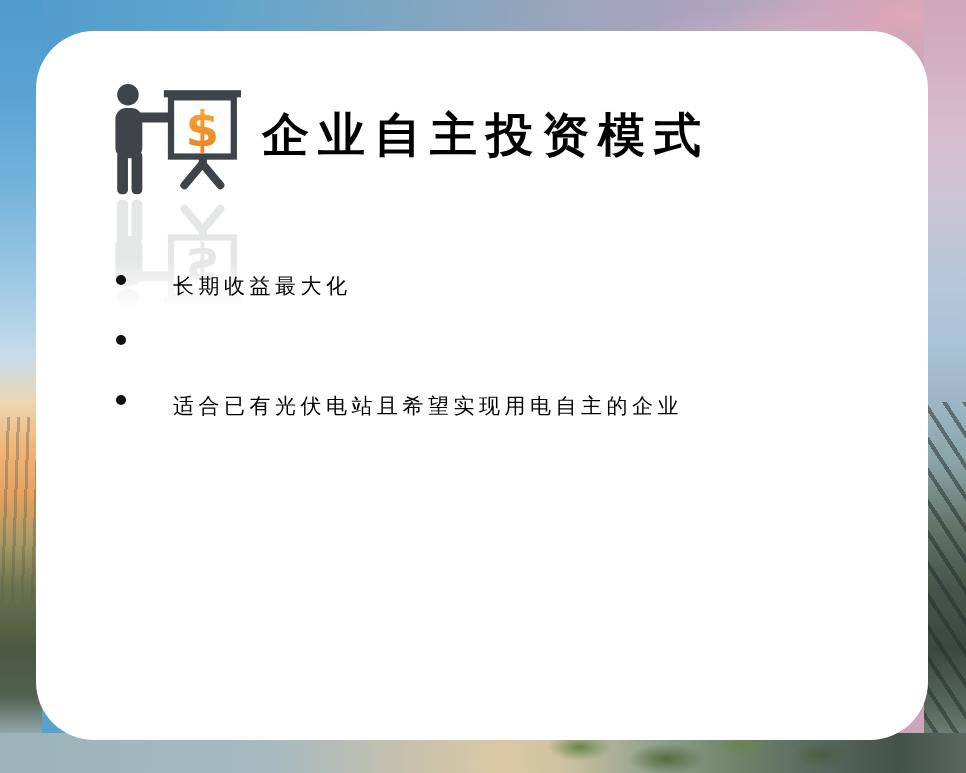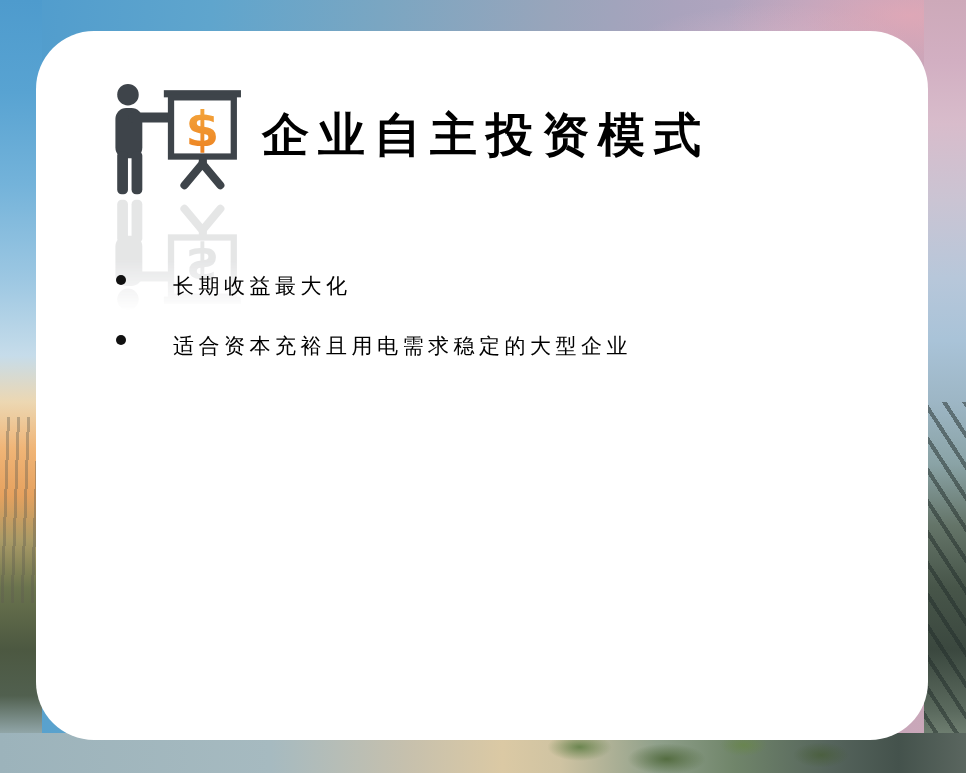--- a/index.html
+++ b/index.html
@@ -152,19 +152,22 @@
 
     <h1 class="title">企业自主投资模式</h1>
 
     <ul class="bullets">
       <li>
         <span class="dot"></span>
         <span>长期收益最大化</span>
       </li>
       <li>
         <span class="dot"></span>
-        <span>适合资本充裕且用电需求稳定的大型企业</span>
+      </li>
+      <li>
+        <span class="dot"></span>
+        <span>适合已有光伏电站且希望实现用电自主的企业</span>
       </li>
     </ul>
 
 
   </div>
 </div>
 
 </body></html>

